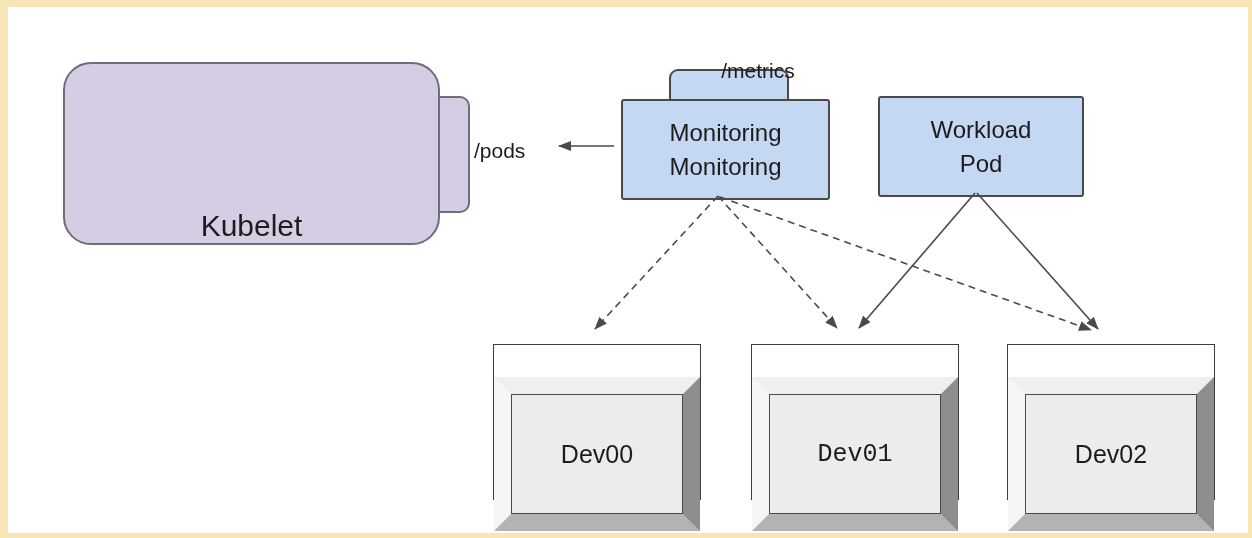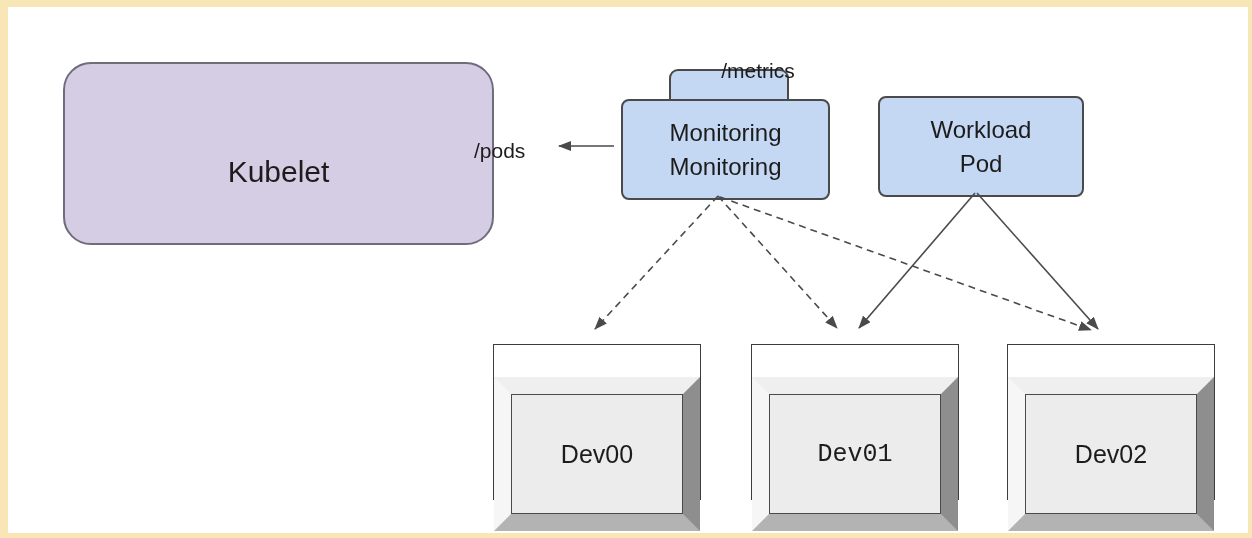--- a/index.html
+++ b/index.html
@@ -33,40 +33,40 @@
   }
   .abs{position:absolute;}
 
   
   .node{
     position:absolute;
     display:flex;align-items:center;justify-content:center;
     text-align:center;
   }
   .kubelet-main{
-    left:55px;top:55px;width:431px;height:183px;
+    left:55px;top:55px;width:377px;height:183px;
     background:var(--purple-fill);
     border:2px solid var(--purple-stroke);
     border-radius:28px;
     z-index:2;
-    align-items:center;
+    align-items:flex-end;
     padding-top:36px;
     font-size:30px;
   }
   .kubelet-tab{
     left:415px;top:89px;width:47px;height:117px;
     background:var(--purple-fill);
     border:2px solid var(--purple-stroke);
     border-radius:10px;
     z-index:1;
   }
   .blue-box{
     background:var(--blue-fill);
     border:2px solid var(--blue-stroke);
-    border-radius:8px;
+    border-radius:3px;
     z-index:2;
     font-size:24px;
     line-height:1.38;
   }
   .monitoring-main{left:613px;top:92px;width:209px;height:101px;}
   .workload-main{left:870px;top:89px;width:206px;height:101px;}
   .metrics-tab{
     left:661px;top:62px;width:120px;height:46px;
     background:var(--blue-fill);
     border:2px solid var(--blue-stroke);

